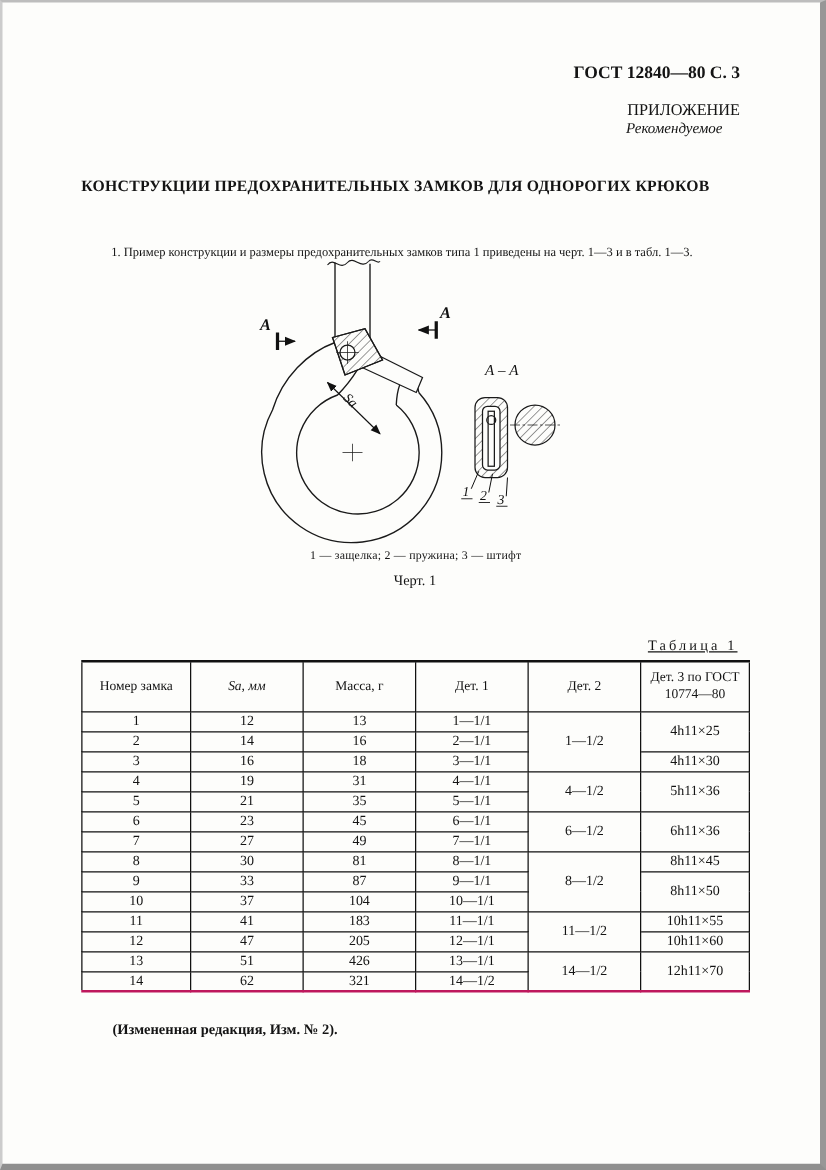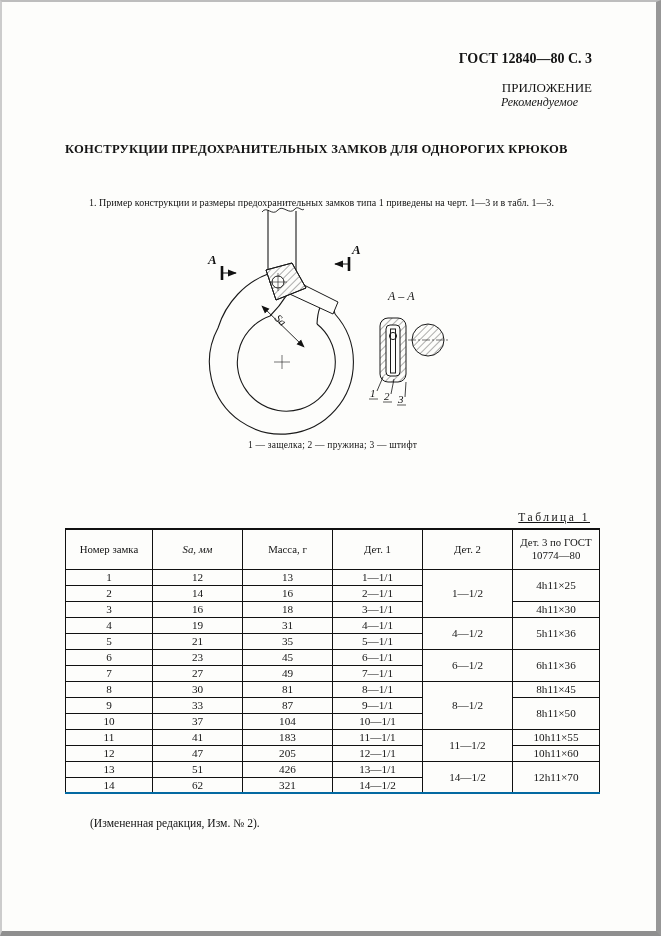--- a/index.html
+++ b/index.html
@@ -14,26 +14,26 @@
   .doc-ref { position:absolute; top:49px; right:64px; font-weight:bold; font-size:14px; }
   .appendix { position:absolute; top:78px; right:64px; font-size:13px; text-align:right; }
   .appendix-type { position:absolute; top:93px; right:78px; font-style:italic; font-size:12px; text-align:right; }
   .title { position:absolute; top:140px; left:63px; width:534px; text-align:left; font-weight:bold; font-size:12.6px; letter-spacing:.2px; }
   .intro { position:absolute; top:166px; left:63px; width:534px; font-size:10px; line-height:1.12; text-align:justify; text-indent:24px;margin-top:29px; }
   .figure-svg { position:absolute; left:168px; top:198px; width:312px; height:240px; }
   .fig-caption { position:absolute; left:246px; top:438px; font-size:9.5px; letter-spacing:.2px; }
   .fig-label { position:absolute; top:457px; left:63px; width:534px; text-align:center; font-size:11.5px; }
   .table-label { position:absolute; top:509px; right:66px; font-size:11.5px; letter-spacing:2.5px;text-decoration:underline; }
   table.gtable { position:absolute; left:63px; top:526px; width:534px; border-collapse:collapse;
-    border-top:2px solid #111; border-bottom:2px solid #0369a1; table-layout:fixed; }
+    border-top:2px solid #111; border-bottom:2px solid #be185d; table-layout:fixed; }
   .gtable th, .gtable td { border:1px solid #111; text-align:center; vertical-align:middle; padding:0 2px; }
   .gtable thead th { height:40px; font-weight:normal; font-size:10.8px; line-height:1.2; }
   .gtable thead th.sym { font-style:italic; }
   .gtable tbody td { height:16px; font-size:11.2px; line-height:1.1; }
-  .footer-note { position:absolute; top:815px; left:88px; font-weight:normal; font-size:11.6px; }
+  .footer-note { position:absolute; top:815px; left:88px; font-weight:bold; font-size:11.6px; }
   svg text { font-family:"Liberation Serif","DejaVu Serif",serif; }
 </style>
 </head>
 <body>
 
 <div class="page">
 
   <div class="doc-ref">ГОСТ 12840—80 С. 3</div>
   <div class="appendix">ПРИЛОЖЕНИЕ</div>
   <div class="appendix-type">Рекомендуемое</div>
@@ -112,20 +112,21 @@
       <text x="200" y="197" font-size="11" font-style="italic">1</text>
       <line x1="199" y1="199" x2="208" y2="199" stroke="#111" stroke-width="0.7"></line>
       <text x="214" y="200" font-size="11" font-style="italic">2</text>
       <line x1="213" y1="202" x2="222" y2="202" stroke="#111" stroke-width="0.7"></line>
       <text x="228" y="203" font-size="11" font-style="italic">3</text>
       <line x1="227" y1="205" x2="236" y2="205" stroke="#111" stroke-width="0.7"></line>
     </g>
   </svg>
 
   <div class="fig-caption">1 — защелка; 2 — пружина; 3 — штифт</div>
+  <div class="fig-label">Черт. 1</div>
 
   <div class="table-label">Таблица 1</div>
 
   <table class="gtable">
     <colgroup>
       <col style="width:87px">
         <col style="width:90px">
         <col style="width:90px">
       <col style="width:90px">
         <col style="width:90px">

